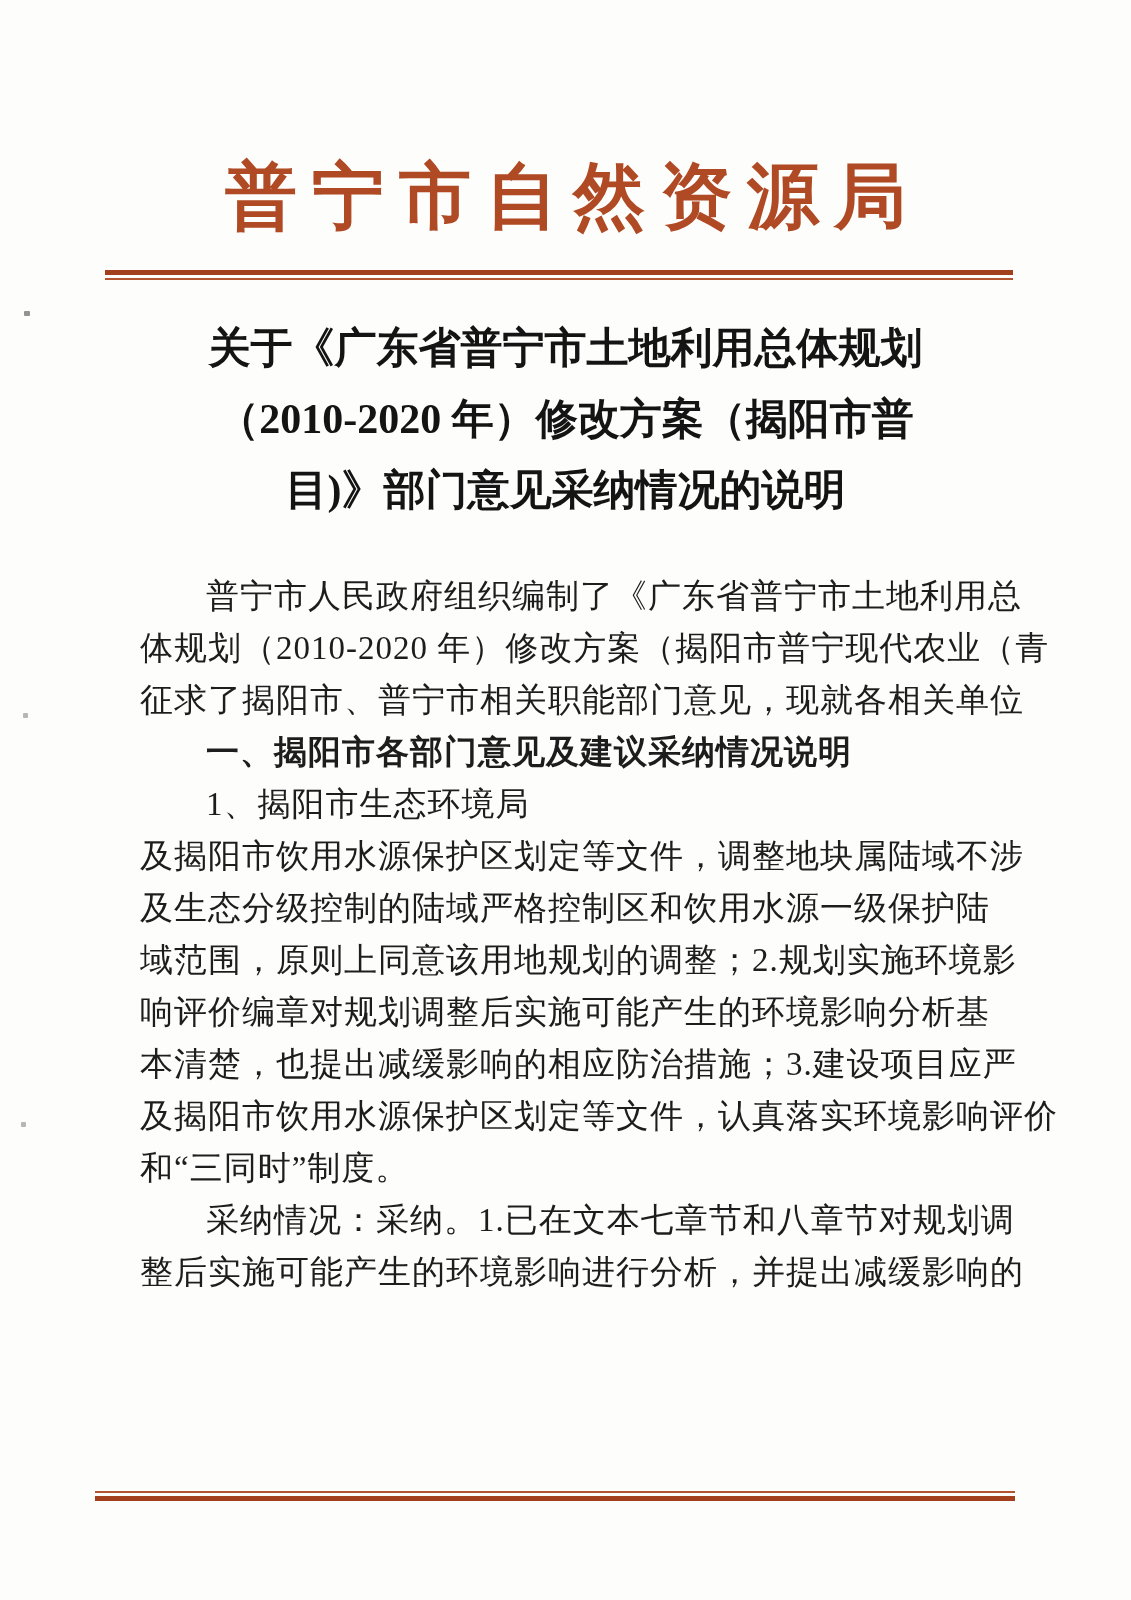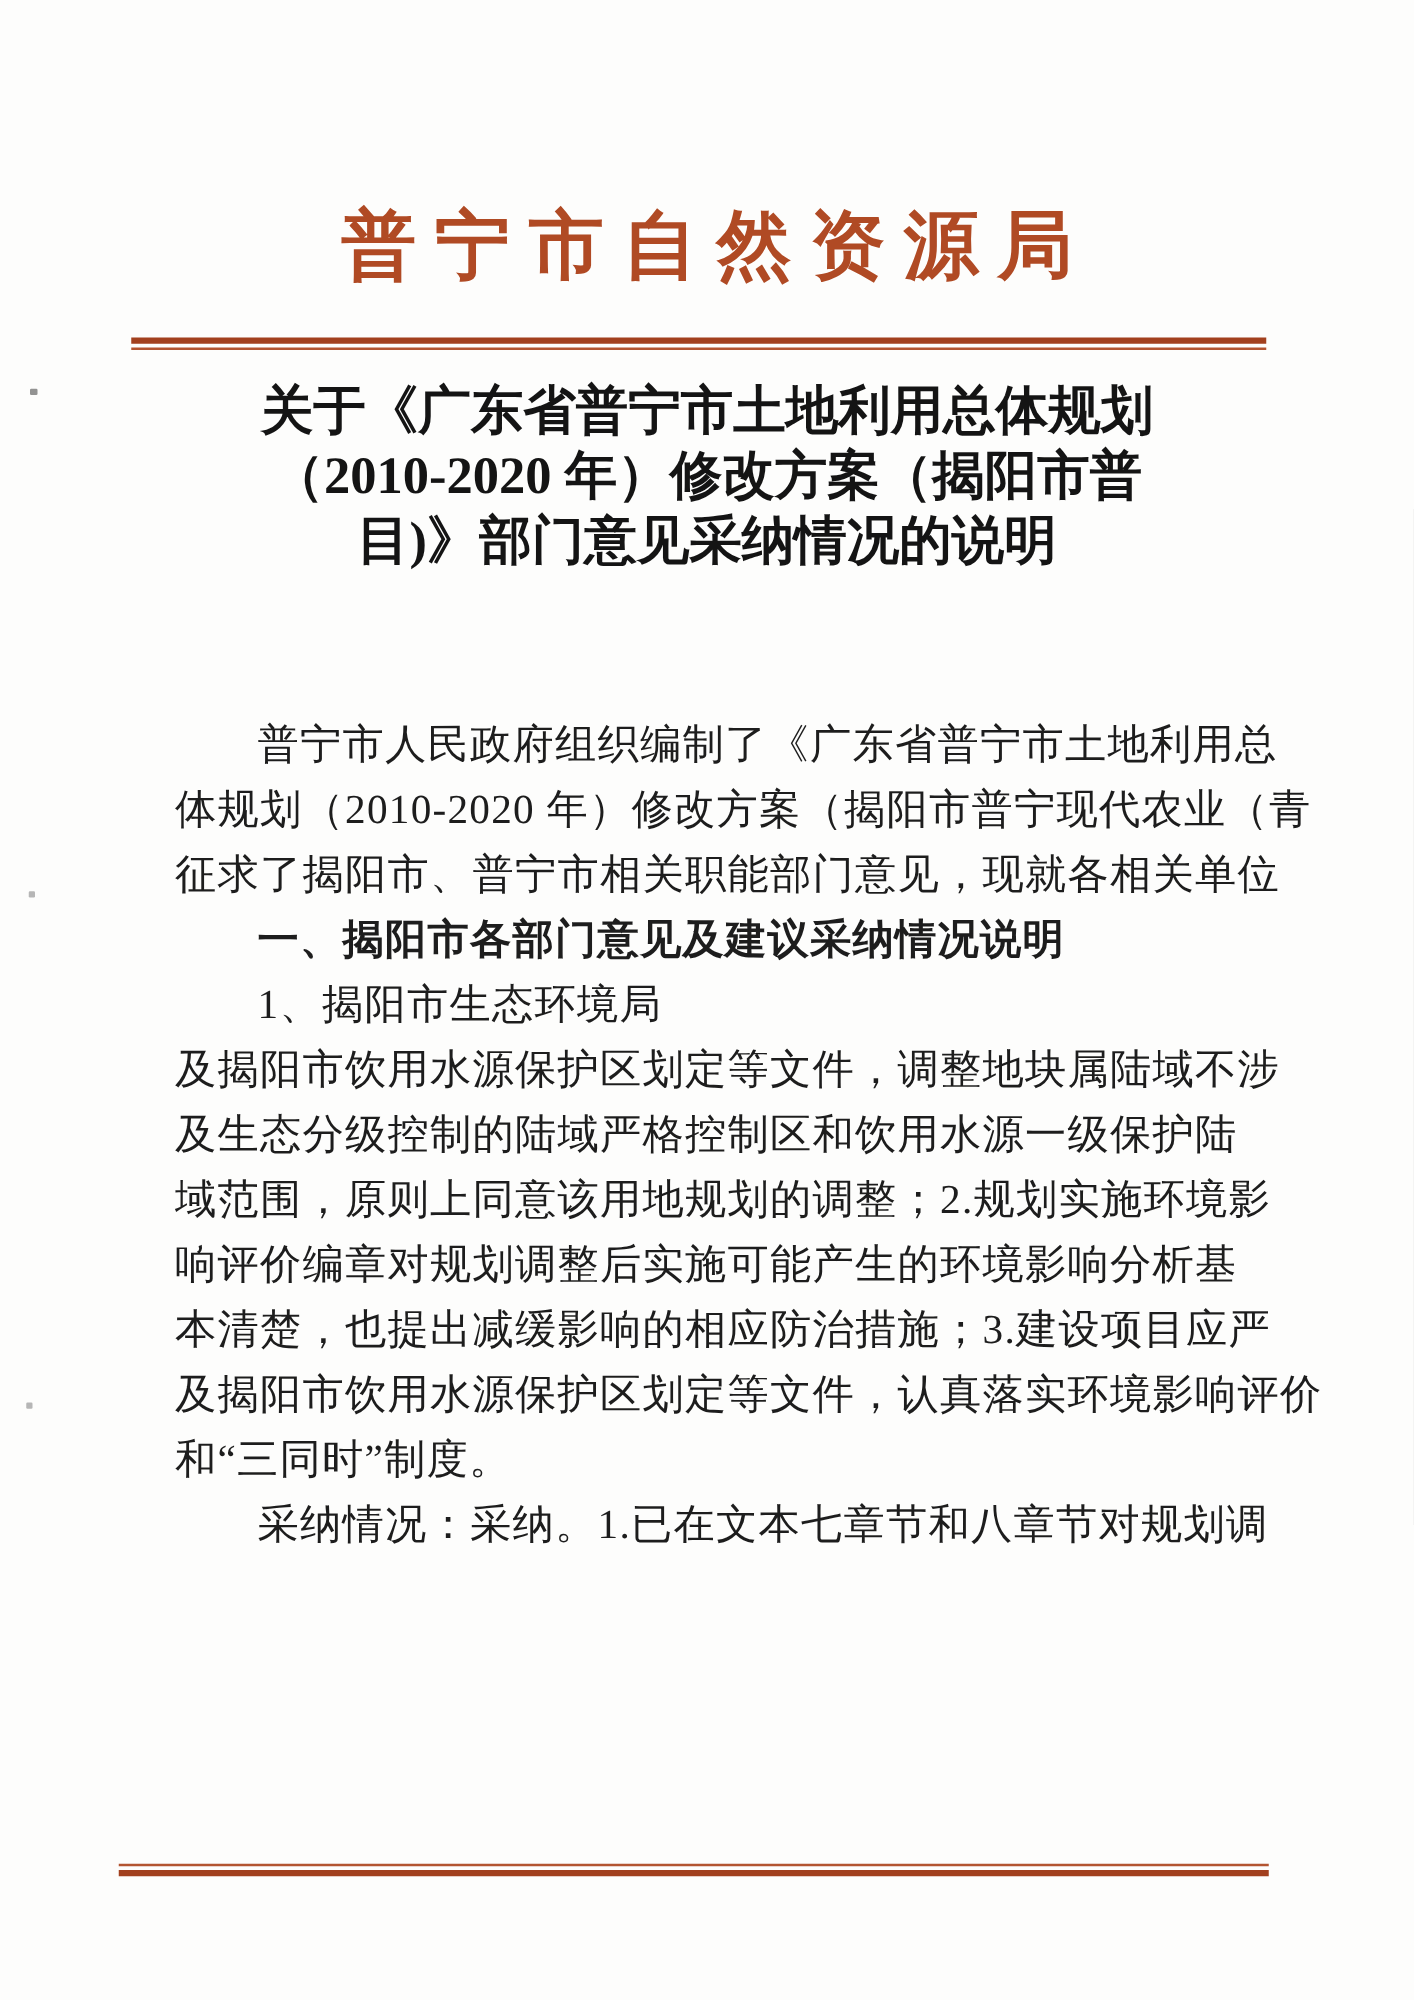--- a/index.html
+++ b/index.html
@@ -16,21 +16,21 @@
     overflow: hidden;
     font-family: "Liberation Serif", "DejaVu Serif", serif;
   }
   
   .letterhead {
     position: absolute;
     top: 138px;
     left: 0;
     width: 100%;
     text-align: center;
-    font-size: 60px;
+    font-size: 72px;
     font-weight: bold;
     color: #b04a24;
     letter-spacing: 15px;
     padding-left: 15px;
     box-sizing: border-box;
     line-height: 118px;
     white-space: nowrap;
   }
   
   .rule {
@@ -55,21 +55,21 @@
     position: absolute;
     top: 303px;
     left: 115px;
     width: 901px;
     text-align: center;
     font-size: 42px;
     font-weight: bold;
     color: #141414;
     line-height: 52px;
   }
-  .doc-title .title-line { white-space: nowrap; }
+  .doc-title .title-line { white-space: nowrap; margin-top: 19px; }
   
   .body-text {
     position: absolute;
     top: 570px;
     left: 140px;
     width: 852px;
     font-size: 33px;
     color: #1d1d1d;
     letter-spacing: 1px;
   }
@@ -116,20 +116,21 @@
       <div class="line indent bold">一、揭阳市各部门意见及建议采纳情况说明</div>
       <div class="line indent">1、揭阳市生态环境局</div>
       <div class="line">及揭阳市饮用水源保护区划定等文件，调整地块属陆域不涉</div>
       <div class="line">及生态分级控制的陆域严格控制区和饮用水源一级保护陆</div>
       <div class="line">域范围，原则上同意该用地规划的调整；2.规划实施环境影</div>
       <div class="line">响评价编章对规划调整后实施可能产生的环境影响分析基</div>
       <div class="line">本清楚，也提出减缓影响的相应防治措施；3.建设项目应严</div>
       <div class="line">及揭阳市饮用水源保护区划定等文件，认真落实环境影响评价</div>
       <div class="line">和“三同时”制度。</div>
       <div class="line indent">采纳情况：采纳。1.已在文本七章节和八章节对规划调</div>
+      <div class="line">整后实施可能产生的环境影响进行分析，并提出减缓影响的</div>
     </div>
 
   <div class="rule rule-footer">
     <div class="bar-thin"></div>
     <div class="bar-thick"></div>
   </div>
 
   <div class="speck s1"></div>
   <div class="speck s2"></div>
   <div class="speck s3"></div>

